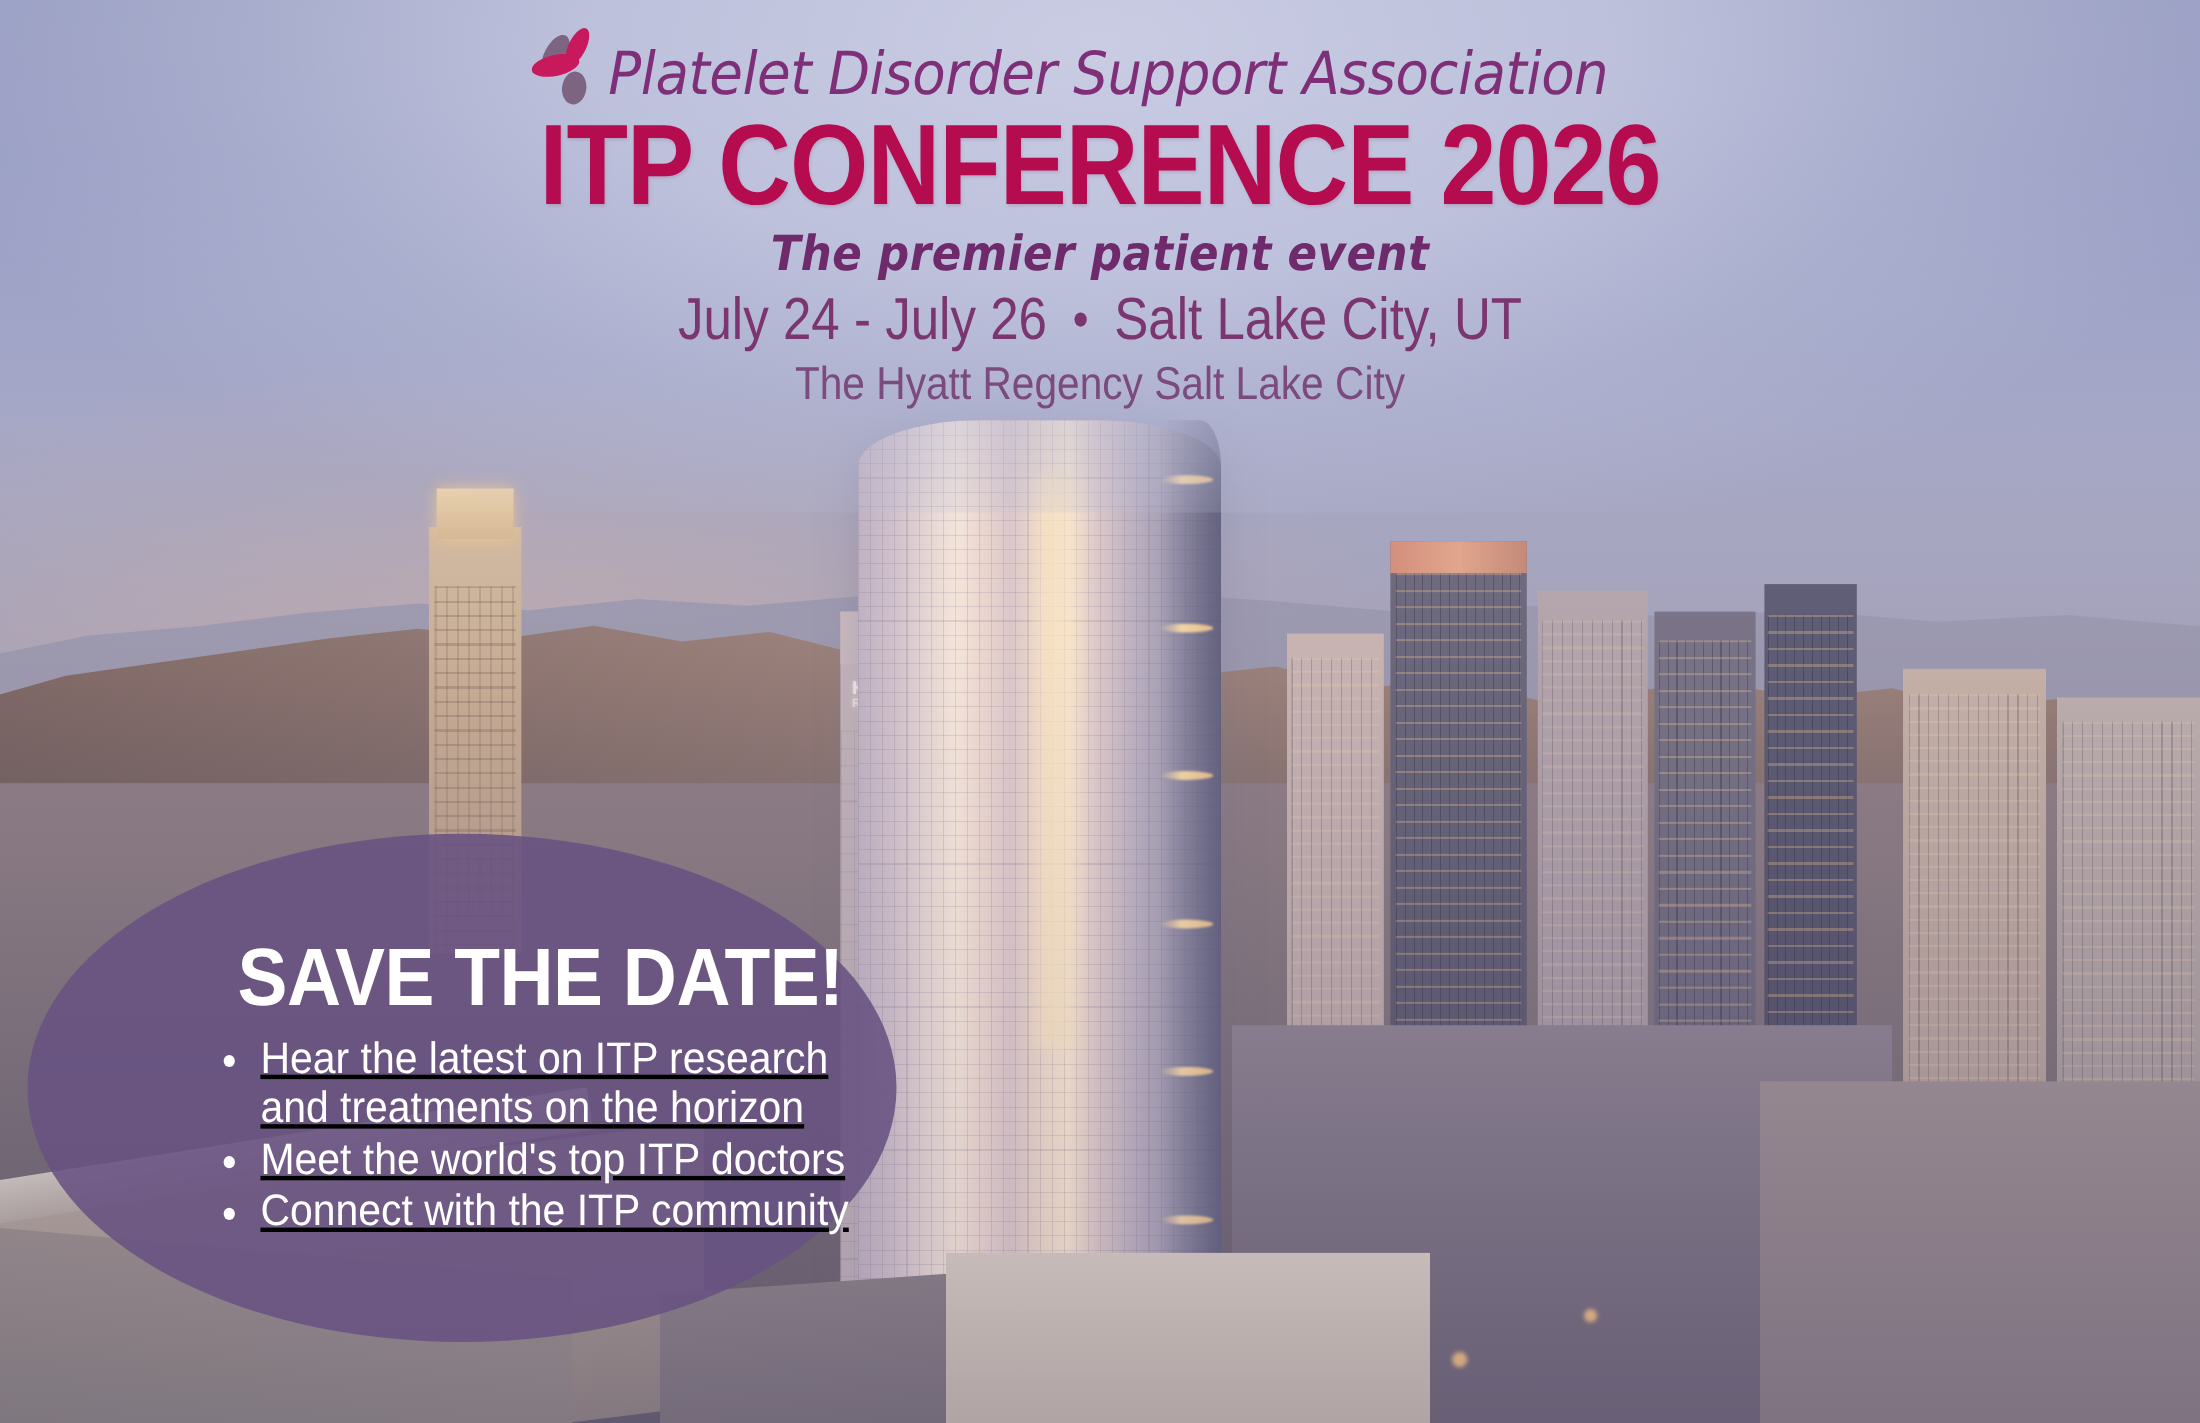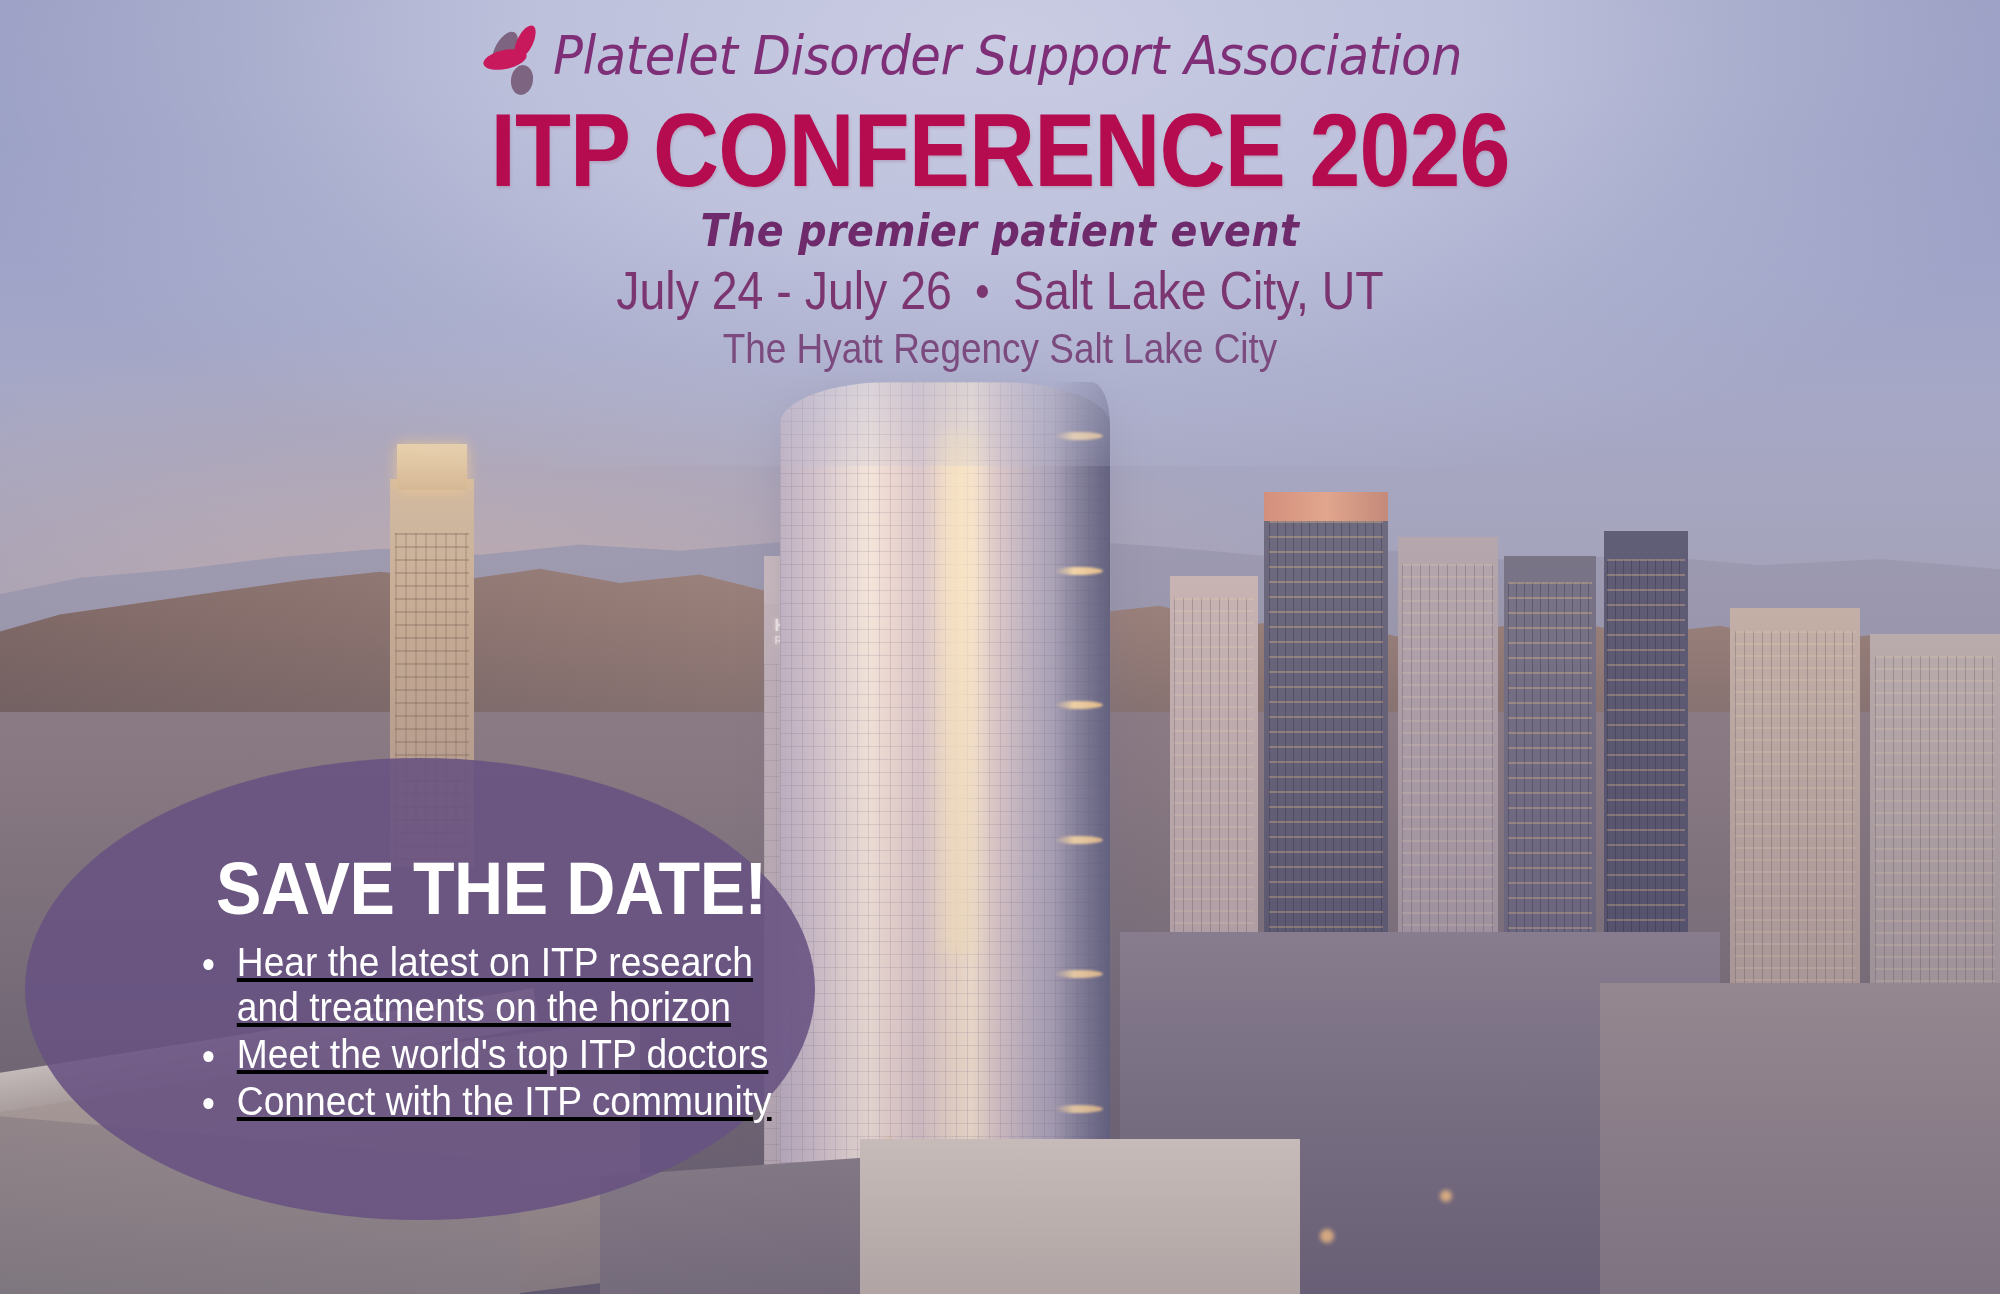--- a/index.html
+++ b/index.html
@@ -240,21 +240,21 @@
   }
 
   
   .header{
     position:absolute;left:0;top:0;width:100%;
     text-align:center;padding-top:18px;
     z-index:5;
   }
 
   .org-line{
-    display:flex;align-items:center;justify-content:center;
+    display:flex;align-items:flex-end;justify-content:center;
     gap:10px;margin-bottom:-4px;margin-left:22px;
   }
   .logo-mark{
     position:relative;width:62px;height:76px;flex:none;
     transform:translateY(2px);
   }
   .petal{position:absolute;border-radius:50%;}
   .p-topleft{
     left:14px;top:10px;width:20px;height:40px;
     background:#7d6480;transform:rotate(28deg);

